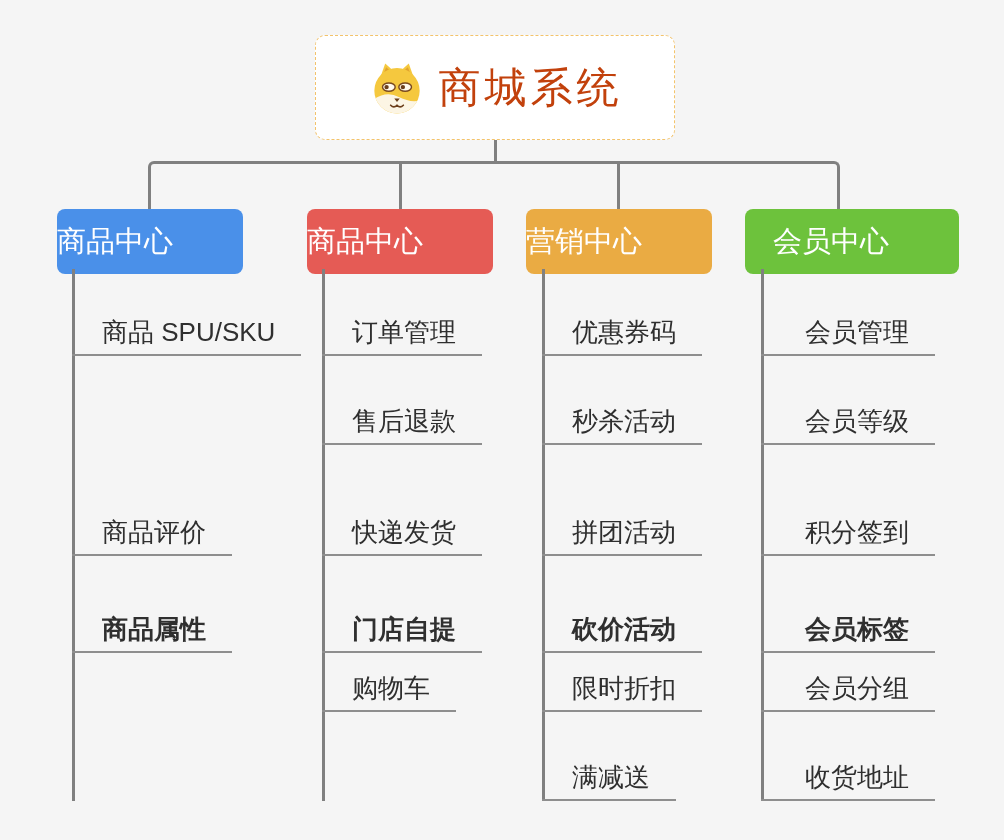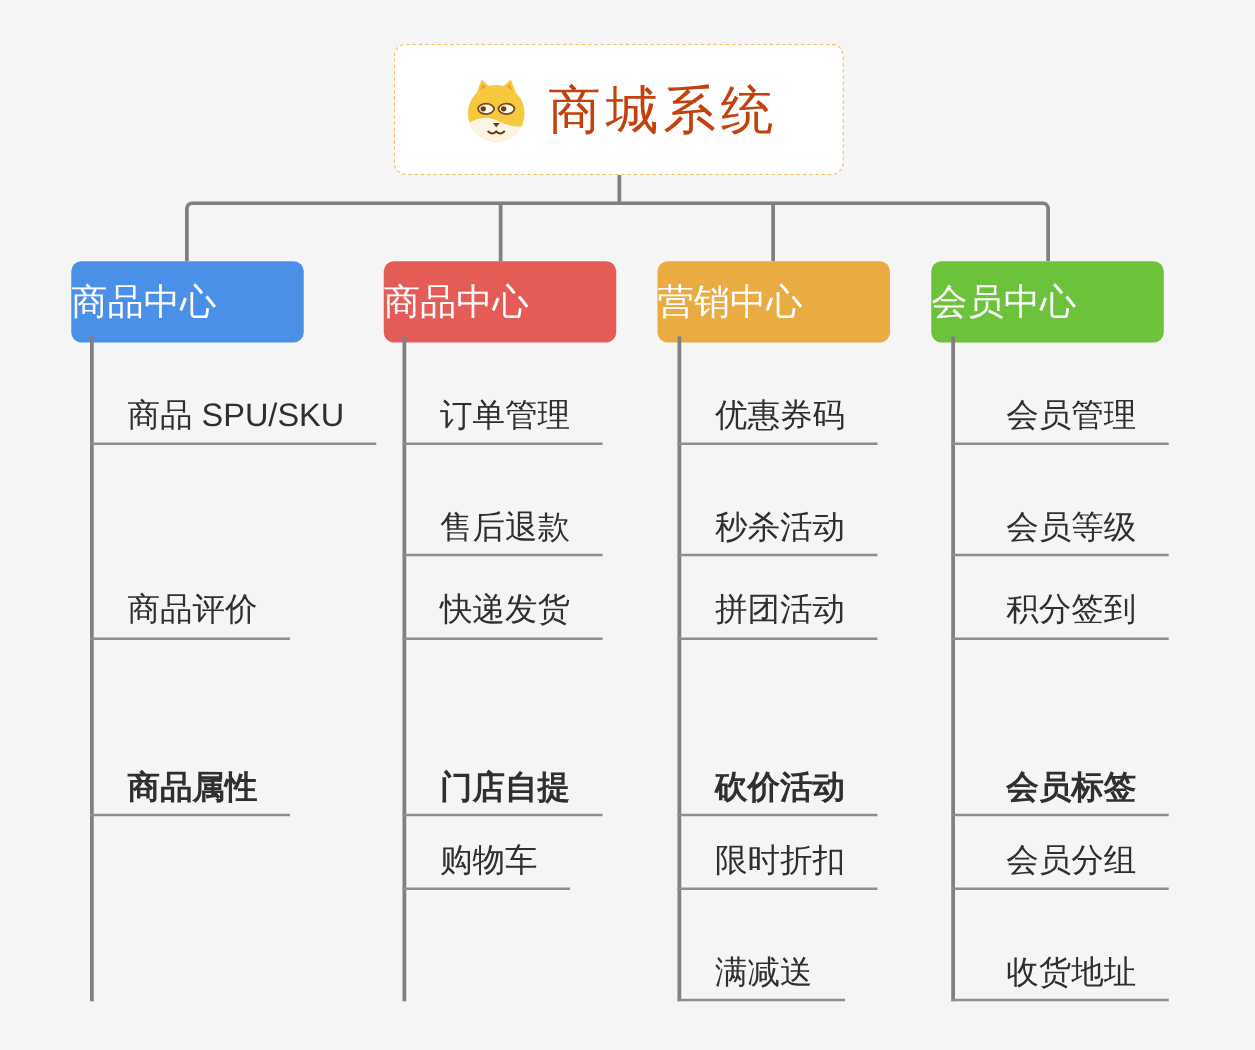--- a/index.html
+++ b/index.html
@@ -22,31 +22,31 @@
   .drop2{left:399px;top:164px;width:3px;height:45px;}
   .drop3{left:617px;top:164px;width:3px;height:45px;}
 
   
   .branch-header{position:absolute;top:209px;width:186px;height:65px;border-radius:8px;
                  color:#FFFFFF;font-size:29px;display:flex;align-items:center;
                  white-space:nowrap;}
   .bh1{left:57px;background:#4A90E9;}
   .bh2{left:307px;background:#E55B55;}
   .bh3{left:526px;background:#EAAB43;}
-  .bh4{left:745px;background:#6DC23C;}
+  .bh4{left:745px;background:#6DC23C;padding-left:28px;}
 
   
   .col-rail{position:absolute;top:269px;width:3px;height:532px;background:#808080;}
   .cr1{left:72px;} .cr2{left:322px;} .cr3{left:542px;} .cr4{left:761px;}
 
   
   .leaf{position:absolute;font-size:26px;line-height:30px;color:#2F2F2F;white-space:nowrap;
         padding:0 26px 7px 30px;border-bottom:2px solid #8E8E8E;}
   .lc1{left:72px;} .lc2{left:322px;} .lc3{left:542px;} .lc4{left:761px;padding-left:44px;}
-  .lr1{top:317px;} .lr2{top:406px;} .lr3{top:473px;font-family:Liberation Serif, serif;} .lr4{top:614px;font-weight:bold;} .lr5{top:673px;} .lr6{top:762px;}
+  .lr1{top:317px;} .lr2{top:406px;} .lr3{top:517px;} .lr4{top:614px;font-weight:bold;} .lr5{top:673px;} .lr6{top:762px;}
 </style>
 </head>
 <body>
 
 <div class="stage">
 
   <div class="line stem"></div>
   <div class="rail"></div>
   <div class="line drop2"></div>
   <div class="line drop3"></div>

